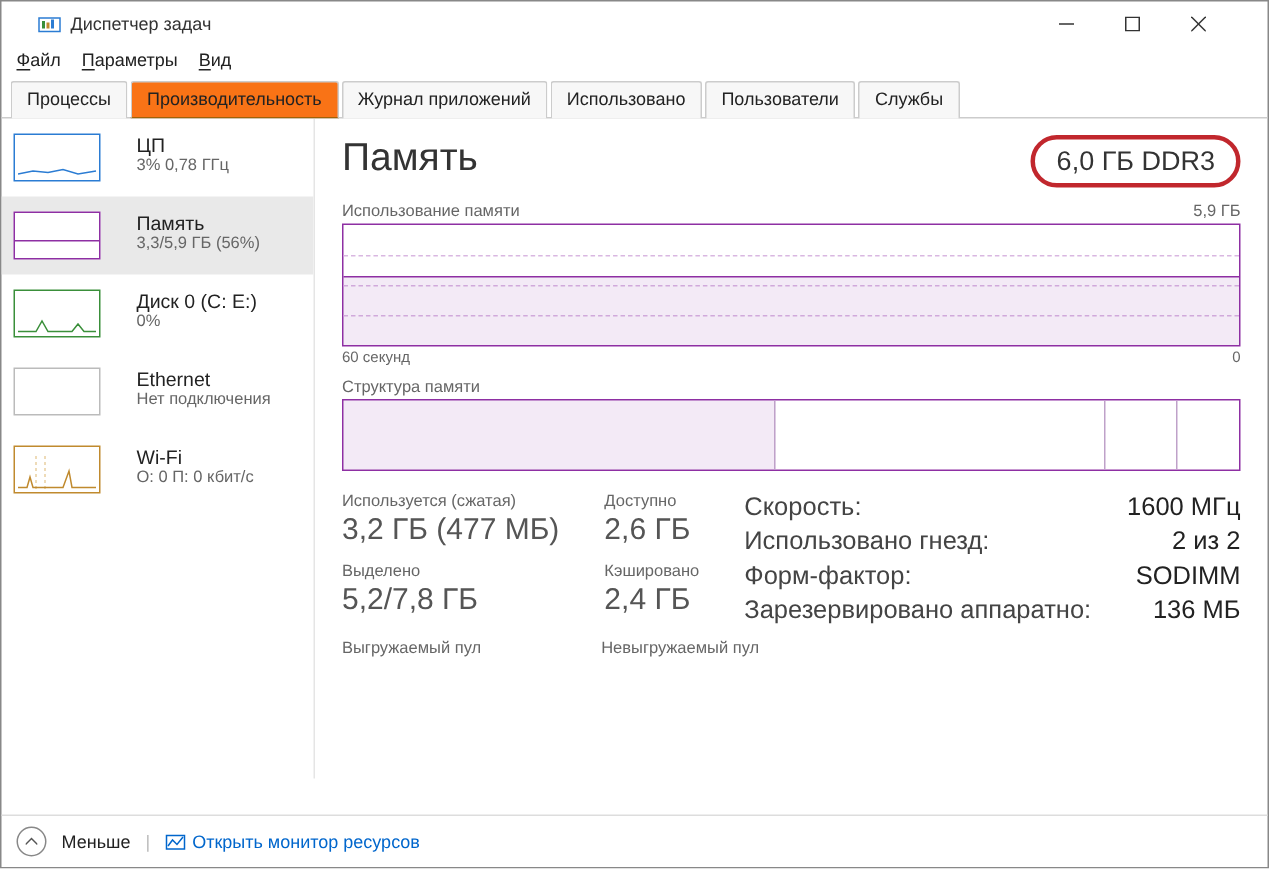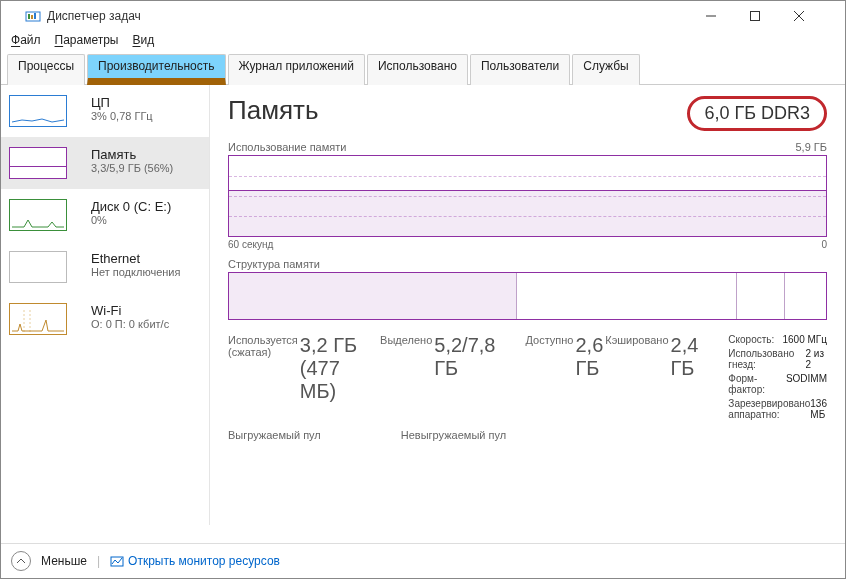--- a/index.html
+++ b/index.html
@@ -6,21 +6,21 @@
 .window{position:relative;width:846px;height:579px;box-sizing:border-box;border:1px solid #888;background:#fff}
 .titlebar{display:flex;align-items:center;height:30px;padding:0 24px}
 .titlebar .icon{width:16px;height:16px;margin-right:6px;display:flex;align-items:center;justify-content:center}
 .titlebar .title{flex:1;font-size:12px;color:#333}
 .win-btn{width:44px;height:28px;display:flex;align-items:center;justify-content:center;color:#333}
 .menubar{padding:2px 10px;display:flex;gap:14px}
 .menu-item{text-decoration-color:rgba(0,0,0,0);text-underline-offset:2px}
 .menu-item .ul{text-decoration:underline}
 .tabs{display:flex;padding:4px 6px 0 6px;border-bottom:1px solid #ccc}
 .tab{padding:4px 10px 5px 10px;border:1px solid #ccc;border-bottom:none;margin-right:2px;background:#f7f7f7;position:relative;top:1px;font-size:12px;border-radius:2px 2px 0 0}
-.tab.active{background:#7dd3fc;border-bottom:7px solid #a16207}
+.tab.active{background:#f97316;border-bottom:1px solid #a16207}
 .body{display:flex;height:440px}
 .sidebar{width:208px;border-right:1px solid #e5e5e5;overflow:hidden}
 .side-item{display:flex;gap:24px;padding:10px 8px 10px 8px;align-items:flex-start}
 .side-item.active{background:#e9e9e9}
 .thumb{width:58px;height:32px;border:1px solid #999;position:relative;background:#fff;box-sizing:border-box}
 .thumb.cpu{border-color:#2b7cd3}
 .thumb.mem{border-color:#8e2fa3}
 .thumb.disk{border-color:#3a8f3a}
 .thumb.eth{border-color:#bbb}
 .thumb.wifi{border-color:#c08a2e}
@@ -36,24 +36,24 @@
 .graph .grid{position:absolute;left:0;right:0;border-top:1px dashed #d9b7e1}
 .graph .grid.g1{top:25%}.graph .grid.g2{top:50%}.graph .grid.g3{top:75%}
 .graph .used{position:absolute;left:0;right:0;bottom:0;height:56%;background:rgba(142,47,163,0.10);border-top:1px solid #8e2fa3}
 .x-axis{display:flex;justify-content:space-between;font-size:10px;color:#666;margin-top:2px}
 .comp{height:46px;border:1px solid #8e2fa3;margin-top:2px;background:#fff;position:relative}
 .comp .seg{position:absolute;top:0;bottom:0;border-right:1px solid #bfa1c9}
 .comp .seg.s1{left:0;width:48%;background:rgba(142,47,163,0.10)}
 .comp .seg.s2{left:48%;width:37%}
 .comp .seg.s3{left:85%;width:8%}
 .metrics{display:flex;margin-top:14px;gap:30px}
-.metrics .col{display:flex;flex-direction:row;gap:2px}
+.metrics .col{display:flex;flex-direction:column;gap:2px}
 .lbl{font-size:11px;color:#666}
 .val{font-size:20px;color:#555;margin-bottom:8px}
-.spec-col{flex:1;font-size:10px}
+.spec-col{flex:1;font-size:17px}
 .spec-row{display:flex;justify-content:space-between;margin-bottom:3px}
 .spec-row .k{color:#444}.spec-row .v{color:#222}
 .pools{display:flex;gap:80px;margin-top:6px;font-size:11px;color:#666}
 .footer{position:absolute;left:0;right:0;bottom:0;height:34px;border-top:1px solid #ddd;display:flex;align-items:center;padding:0 10px;gap:10px}
 .circle{width:18px;height:18px;border:1px solid #888;border-radius:50%;display:flex;align-items:center;justify-content:center}
 .link{color:#0066cc;display:flex;align-items:flex-start;gap:4px}
 svg{display:block}
 </style>
 </head>
 <body>

